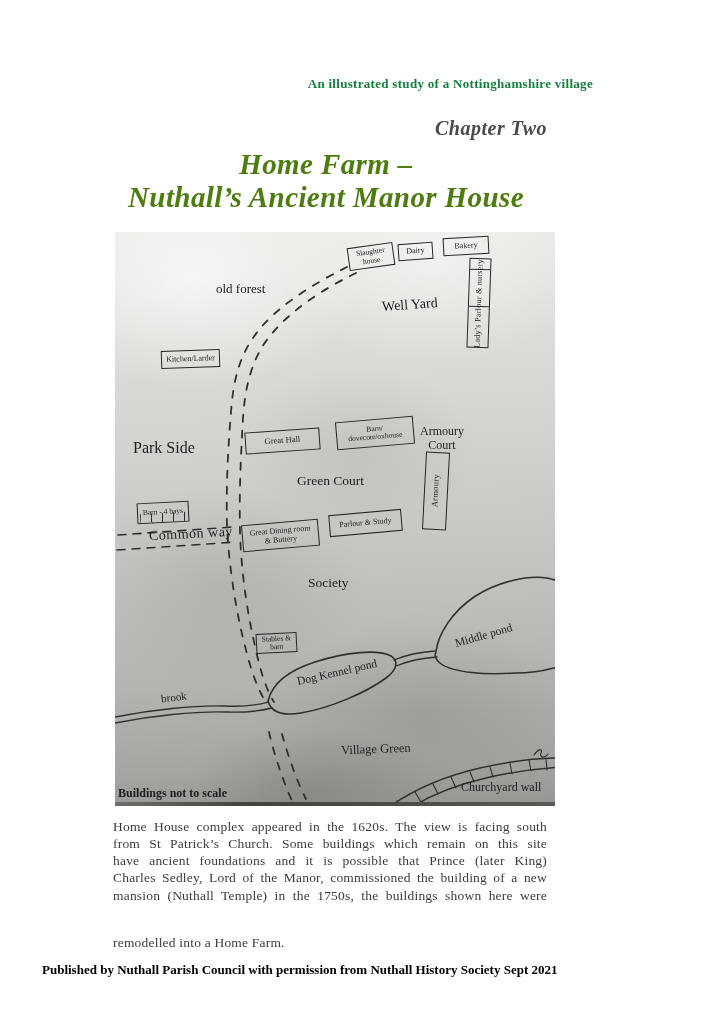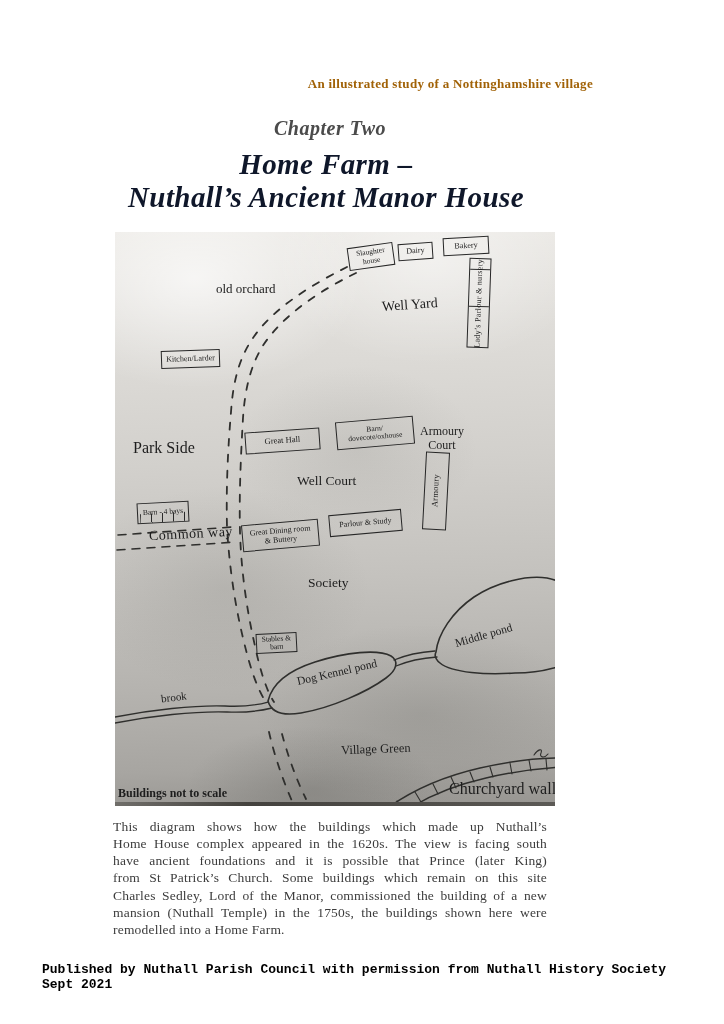--- a/index.html
+++ b/index.html
@@ -1,26 +1,26 @@
 <!DOCTYPE html>
 <html><head>
 <meta charset="utf-8">
 <style>
   html,body{margin:0;padding:0;}
   body{width:724px;height:1024px;background:#ffffff;position:relative;overflow:hidden;
        font-family:"Liberation Serif",serif;-webkit-font-smoothing:antialiased;}
 
   .header{position:absolute;top:76px;left:0;width:593px;text-align:right;
-          font-weight:700;font-size:13px;letter-spacing:.3px;color:#a16207;}
+          font-weight:700;font-size:13px;letter-spacing:.3px;color:#15803d;}
 
-  .chapter{position:absolute;top:117px;left:113px;width:434px;text-align:center;
+  .chapter{position:absolute;top:117px;left:113px;width:434px;text-align:right;
            font-style:italic;font-weight:700;font-size:20px;letter-spacing:.5px;color:#4b4b4b;}
 
   .title{position:absolute;top:148px;left:76px;width:500px;text-align:center;
-         font-style:italic;font-weight:700;font-size:29px;line-height:33px;letter-spacing:.4px;color:#0f172a;}
+         font-style:italic;font-weight:700;font-size:29px;line-height:33px;letter-spacing:.4px;color:#4d7c0f;}
 
   
   .diagram{position:absolute;left:115px;top:232px;width:440px;height:574px;overflow:hidden;
     background:
       radial-gradient(ellipse 260px 170px at 18% 8%, rgba(255,255,255,.65), transparent 65%),
       radial-gradient(ellipse 240px 160px at 72% 5%, rgba(255,255,255,.45), transparent 65%),
       radial-gradient(ellipse 200px 140px at 55% 38%, rgba(110,110,105,.14), transparent 60%),
       radial-gradient(ellipse 240px 170px at 25% 62%, rgba(105,105,100,.16), transparent 60%),
       radial-gradient(ellipse 280px 150px at 70% 84%, rgba(95,95,90,.20), transparent 60%),
       radial-gradient(ellipse 180px 90px at 45% 97%, rgba(80,80,76,.25), transparent 70%),
@@ -58,29 +58,29 @@
   .l-parkside{left:18px;top:207px;font-size:16px;}
   .l-armourycourt{left:300px;top:193px;width:54px;font-size:12px;text-align:center;white-space:normal;line-height:1.15;}
   .l-innercourt{left:182px;top:241px;font-size:13.5px;}
   .l-commonway{left:34px;top:294px;font-size:14px;transform:rotate(-3deg);letter-spacing:.5px;}
   .l-garden{left:193px;top:343px;font-size:13.5px;}
   .l-brook{left:46px;top:459px;font-size:11px;transform:rotate(-7deg);}
   .l-dogpond{left:181px;top:434px;font-size:11.5px;transform:rotate(-13deg);}
   .l-midpond{left:339px;top:397px;font-size:11.5px;transform:rotate(-16deg);}
   .l-villagegreen{left:226px;top:510px;font-size:12.5px;transform:rotate(-2deg);}
   .l-notscale{left:3px;top:554px;font-size:12px;font-weight:600;text-align:center;}
-  .l-churchyard{left:334px;top:548px;font-size:16px;}
+  .l-churchyard{left:346px;top:548px;font-size:12px;}
 
   
   .caption{position:absolute;left:113px;top:818px;width:434px;color:#3c3c3c;
            font-size:13.5px;line-height:17.15px;letter-spacing:.2px;}
   .pline{text-align:justify;text-align-last:justify;}
-  .pline:last-child{text-align-last:left;}
+  .pline:last-child{text-align-last:left;margin-top:30px;}
   .footer{position:absolute;left:42px;top:962px;width:640px;color:#000;
-          font-family:Liberation Mono, monospace;font-weight:700;font-size:13px;}
+          font-family:Liberation Serif, serif;font-weight:700;font-size:13px;}
 </style>
 </head>
 <body>
 
 <div class="page">
 
   <div class="header">An illustrated study of a Nottinghamshire village</div>
 
   <div class="chapter">Chapter Two</div>
 
@@ -152,45 +152,44 @@
       <span>&amp; Buttery</span>
     </div>
     <div class="bx b-parlour">
       <span>Parlour &amp; Study</span>
     </div>
     <div class="bx b-stables">
       <span>Stables &amp;</span>
       <span>barn</span>
     </div>
 
-    <div class="lbl l-oldorchard">old orchard</div>
+    <div class="lbl l-oldorchard">old forest</div>
     <div class="lbl l-wellyard">Well Yard</div>
     <div class="lbl l-parkside">Park Side</div>
     <div class="lbl l-armourycourt">
       <span>Armoury</span><br>
       <span>Court</span>
     </div>
-    <div class="lbl l-innercourt">Well Court</div>
+    <div class="lbl l-innercourt">Green Court</div>
     <div class="lbl l-commonway">Common way</div>
     <div class="lbl l-garden">Society</div>
     <div class="lbl l-brook">brook</div>
     <div class="lbl l-dogpond">Dog Kennel pond</div>
     <div class="lbl l-midpond">Middle pond</div>
     <div class="lbl l-villagegreen">Village Green</div>
     <div class="lbl l-notscale">Buildings not to scale</div>
     <div class="lbl l-churchyard">Churchyard wall</div>
 
     <div class="scan-edge"></div>
   </div>
 
   <div class="caption">
-    <div class="pline">This diagram shows how the buildings which made up Nuthall’s</div>
     <div class="pline">Home House complex appeared in the 1620s. The view is facing south</div>
+    <div class="pline">from St Patrick’s Church. Some buildings which remain on this site</div>
     <div class="pline">have ancient foundations and it is possible that Prince (later King)</div>
-    <div class="pline">from St Patrick’s Church. Some buildings which remain on this site</div>
     <div class="pline">Charles Sedley, Lord of the Manor, commissioned the building of a new</div>
     <div class="pline">mansion (Nuthall Temple) in the 1750s, the buildings shown here were</div>
     <div class="pline">remodelled into a Home Farm.</div>
   </div>
 
   <div class="footer">Published by Nuthall Parish Council with permission from Nuthall History Society Sept 2021</div>
 
 </div>
 
 </body></html>

